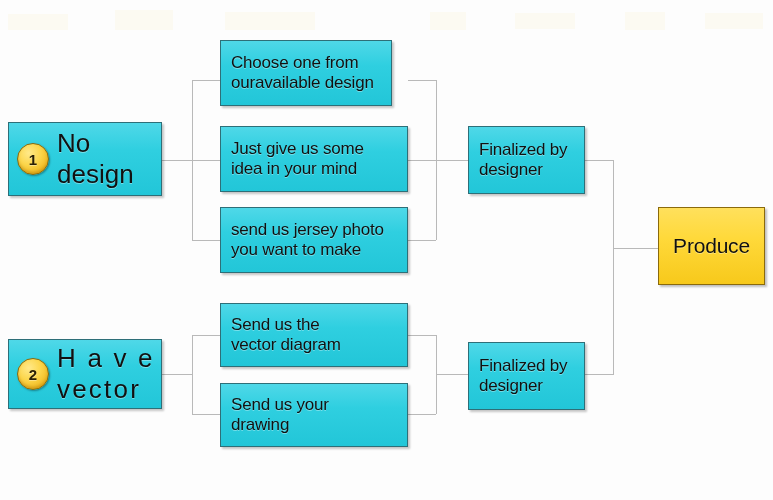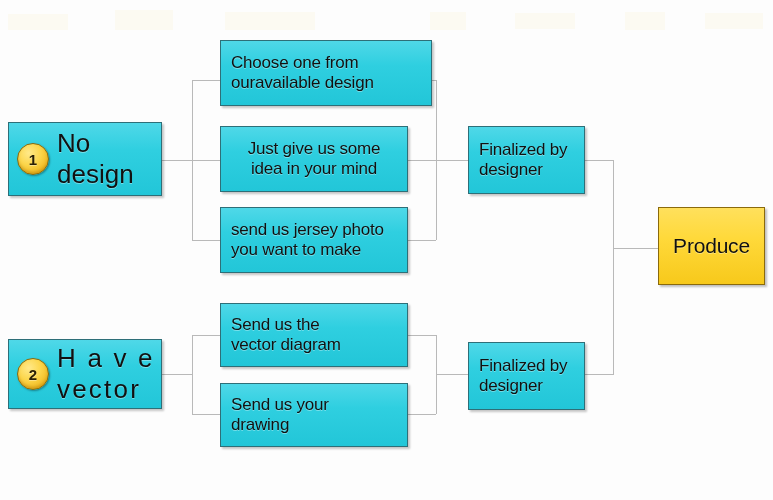--- a/index.html
+++ b/index.html
@@ -147,26 +147,26 @@
     <span class="badge">1</span>
     <span class="label">No design</span>
   </div>
 
   <div class="node cat spaced" style="left:8px; top:339px; width:154px; height:70px;">
     <span class="badge">2</span>
     <span class="label">H a v e
 vector</span>
   </div>
 
-  <div class="node" style="left:220px; top:40px; width:212px; height:66px;">
+  <div class="node" style="left:220px; top:40px; width:172px; height:66px;">
     <span class="label">Choose one from
 ouravailable design</span>
   </div>
 
-  <div class="node" style="left:220px; top:126px; width:188px; height:66px;text-align:center;">
+  <div class="node" style="left:220px; top:126px; width:188px; height:66px;">
     <span class="label">Just give us some
 idea in your mind</span>
   </div>
 
   <div class="node" style="left:220px; top:303px; width:188px; height:64px;">
     <span class="label">Send   us   the
 vector diagram</span>
   </div>
 
   <div class="node" style="left:220px; top:207px; width:188px; height:66px;">

